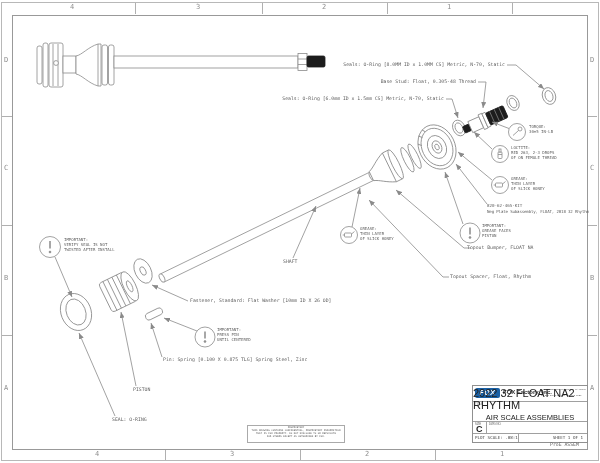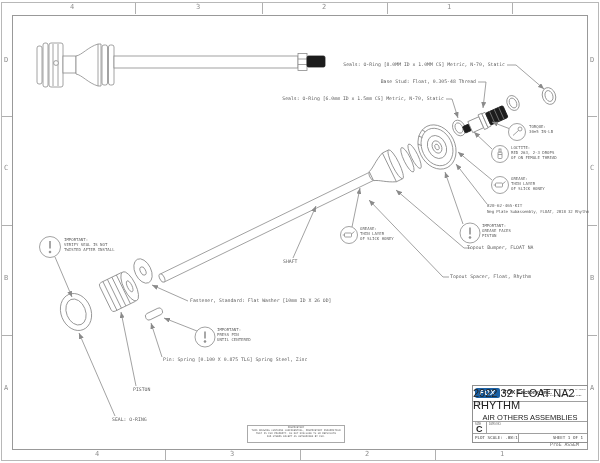--- a/index.html
+++ b/index.html
@@ -299,21 +299,21 @@
     <div class="hline" style="top:35px;"></div>
     <div class="hline" style="top:47px;"></div>
     <div class="vline" style="left:13px;top:35px;height:12px;"></div>
     <div class="vline" style="left:45px;top:47px;height:9px;"></div>
     <div class="logo">FOX</div>
     <div class="company">FOX Factory, Inc.</div>
     <div class="addr">130 Hangar Way, Watsonville, CA 95076 USA
 Ph 800-369-7469  Fax 831-768-7026</div>
     <div class="titlelabel">TITLE</div>
     <div class="t1">2022 32 FLOAT NA2 RHYTHM</div>
-    <div class="t2">AIR OTHERS ASSEMBLIES</div>
+    <div class="t2">AIR SCALE ASSEMBLIES</div>
     <div class="sizelab">SIZE</div>
     <div class="sizeval">C</div>
     <div class="dwglab">DWG NO.</div>
     <div class="plot">PLOT SCALE: .08:1</div>
     <div class="sheetinfo">SHEET 1 OF 1</div>
   </div>
   <div class="proe">ProE ASSEM</div>
 
   <div class="prop">
     <div class="in">PROPRIETARY

